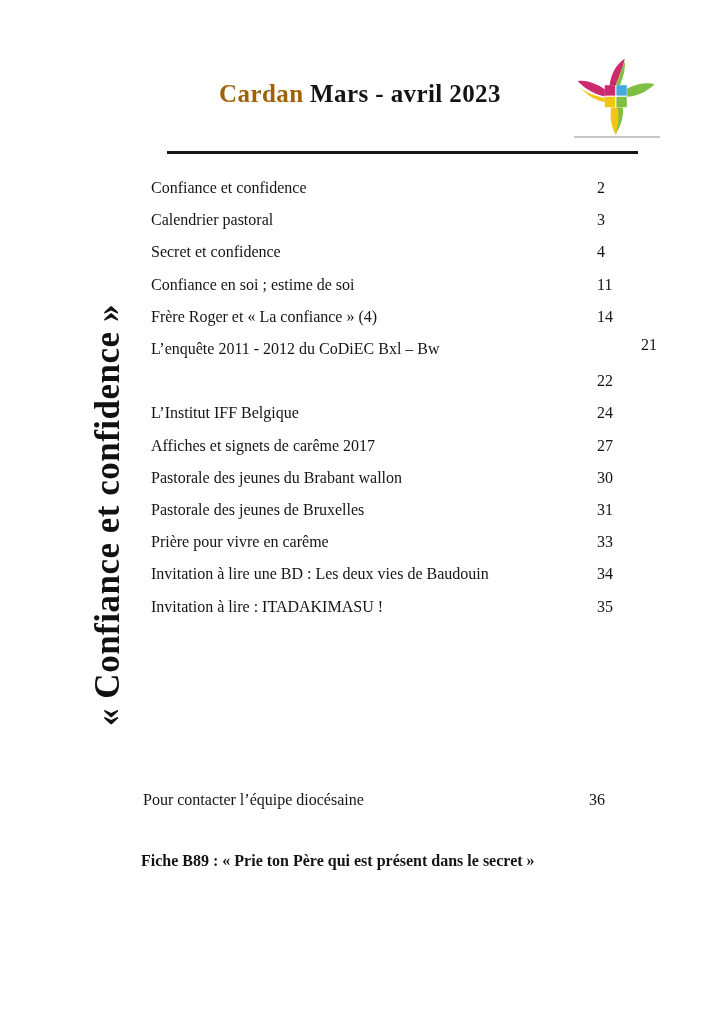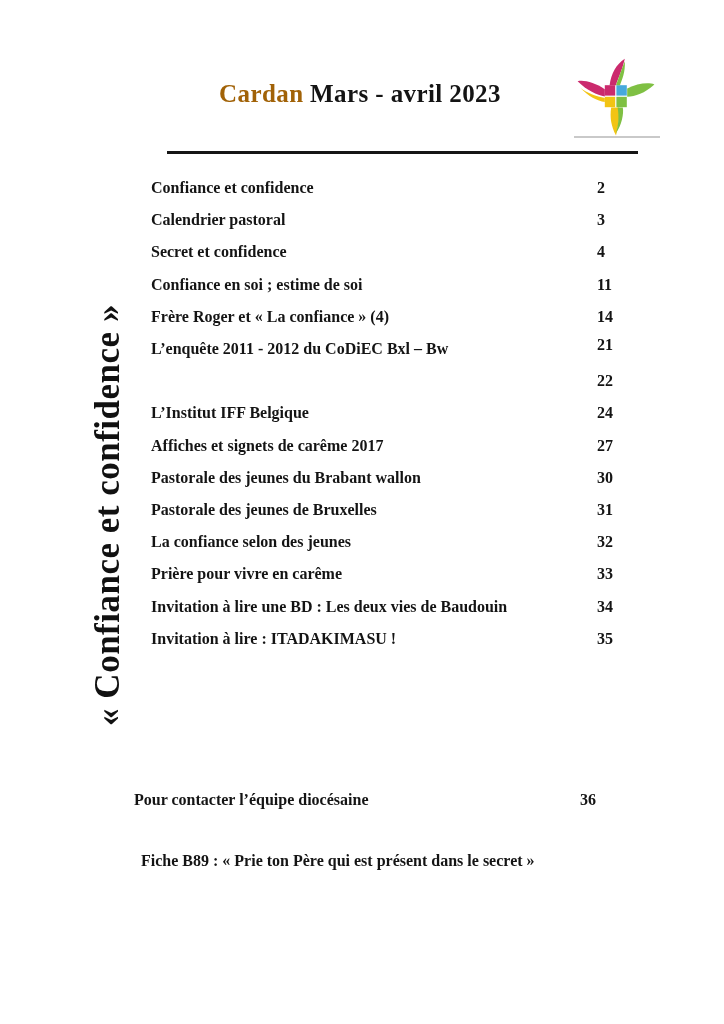--- a/index.html
+++ b/index.html
@@ -79,47 +79,48 @@
     position: absolute;
     left: 151px;
     top: 172px;
     width: 480px;
   }
   .toc-row {
     position: relative;
     height: 32.2px;
     display: flex;
     align-items: center;
-    font-weight: 700;
+    font-weight: 400;
     font-size: 16px;
   }
   .toc-row .t {
     white-space: nowrap;
   }
   .toc-row .p {
     position: absolute;
     left: 446px;
     top: 50%;
     transform: translateY(-50%);
   }
   
   .toc-row:nth-child(6) .p {
     transform: translateY(-72%);
+    margin-left: 44px;
   }
 
   
   .contact-row {
     position: absolute;
-    left: 134px;
+    left: 143px;
     top: 786px;
     width: 480px;
     height: 28px;
     display: flex;
     align-items: center;
-    font-weight: 700;
+    font-weight: 400;
     font-size: 16px;
   }
   .contact-row .t { white-space: nowrap; }
   .contact-row .p {
     position: absolute;
     left: 446px;
     top: 50%;
     transform: translateY(-50%);
   }
   .fiche-row {
@@ -206,24 +207,20 @@
       </div>
       <div class="toc-row">
         <span class="t">Pastorale des jeunes du Brabant wallon</span>
         <span class="p">30</span>
       </div>
       <div class="toc-row">
         <span class="t">Pastorale des jeunes de Bruxelles</span>
         <span class="p">31</span>
       </div>
       <div class="toc-row">
-        <span class="t">La confiance selon des jeunes</span>
-        <span class="p">32</span>
-      </div>
-      <div class="toc-row">
         <span class="t">Prière pour vivre en carême</span>
         <span class="p">33</span>
       </div>
       <div class="toc-row">
         <span class="t">Invitation à lire une BD : Les deux vies de Baudouin</span>
         <span class="p">34</span>
       </div>
       <div class="toc-row">
         <span class="t">Invitation à lire : ITADAKIMASU !</span>
         <span class="p">35</span>

